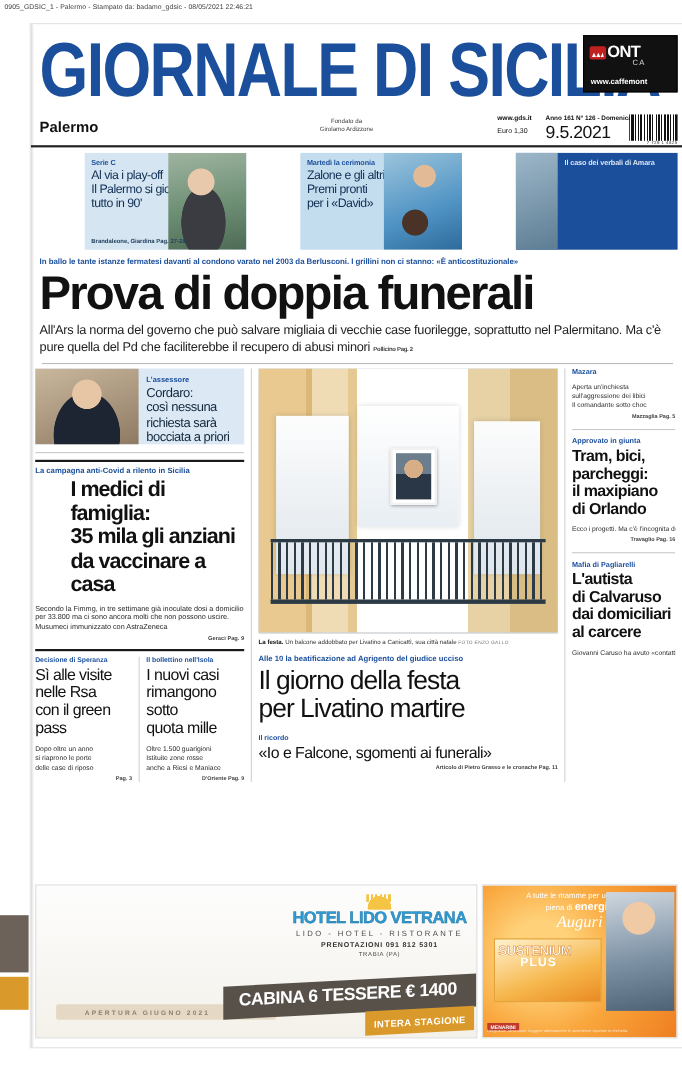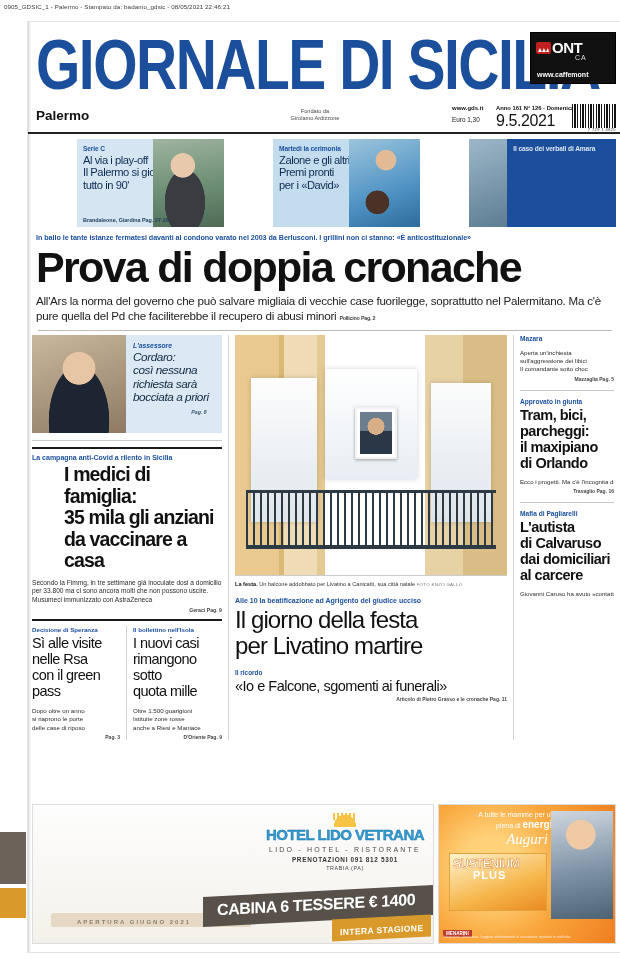--- a/index.html
+++ b/index.html
@@ -68,21 +68,21 @@
   .m-sub .ref{font-size:5.4px;font-weight:bold;color:#444;}
   .rule{height:1px;background:#bbb;margin:5px 2px 0 2px;}
 
   
   .cols{display:flex;padding:4px 4px 0 4px;gap:0;}
   .col-l{width:196px;padding-right:6px;box-sizing:border-box;}
   .col-c{width:286px;padding:0 6px;box-sizing:border-box;border-left:1px solid #d2d2d2;border-right:1px solid #d2d2d2;}
   .col-r{width:100px;padding-left:6px;box-sizing:border-box;overflow:hidden;}
 
   
-  .ass-box{display:flex;background:#dce9f4;height:98px;overflow:hidden;font-style:italic;}
+  .ass-box{display:flex;background:#dce9f4;height:69px;overflow:hidden;}
   .ass-photo{width:94px;flex:0 0 94px;background:
       radial-gradient(circle at 50% 34%,#e6c6a4 0 20%,transparent 21%),
       radial-gradient(ellipse at 50% 88%,#1d2533 0 45%,transparent 46%),
       linear-gradient(160deg,#c9b79e,#8e7a62);}
   .ass-txt{padding:7px 4px 0 7px;}
   .ass-kicker{font-size:6.8px;font-weight:bold;color:#1b4f9c;margin-bottom:2px;}
   .ass-head{font-size:11.8px;line-height:13.4px;color:#12283f;letter-spacing:-.45px;}
   .ass-ref{text-align:right;font-size:5.2px;font-weight:bold;color:#3d566f;margin-top:4px;padding-right:2px;}
 
   .hr-thin{height:1px;background:#c9c9c9;margin:7px 0 6px;}
@@ -230,21 +230,21 @@
       <div class="teaser t-dark">
         <div class="t-photo" style="left:0;right:auto;"></div>
         <div class="t-text" style="margin-left:26%">
           <div class="t-kicker">Il caso dei verbali di Amara</div>
         </div>
       </div>
     </div>
 
     <div class="mainblock">
       <div class="m-kicker">In ballo le tante istanze fermatesi davanti al condono varato nel 2003 da Berlusconi. I grillini non ci stanno: «È anticostituzionale»</div>
-      <div class="m-head">Prova di doppia cronache</div>
+      <div class="m-head">Prova di doppia funerali</div>
       <div class="m-sub">
         <span>All'Ars la norma del governo che può salvare migliaia di vecchie case fuorilegge, soprattutto nel Palermitano. Ma c'è pure quella del Pd che faciliterebbe il recupero di abusi minori</span>
         <span class="ref">Pollicino Pag. 2</span>
       </div>
       <div class="rule"></div>
     </div>
 
     <div class="cols">
 
       <div class="col-l">

